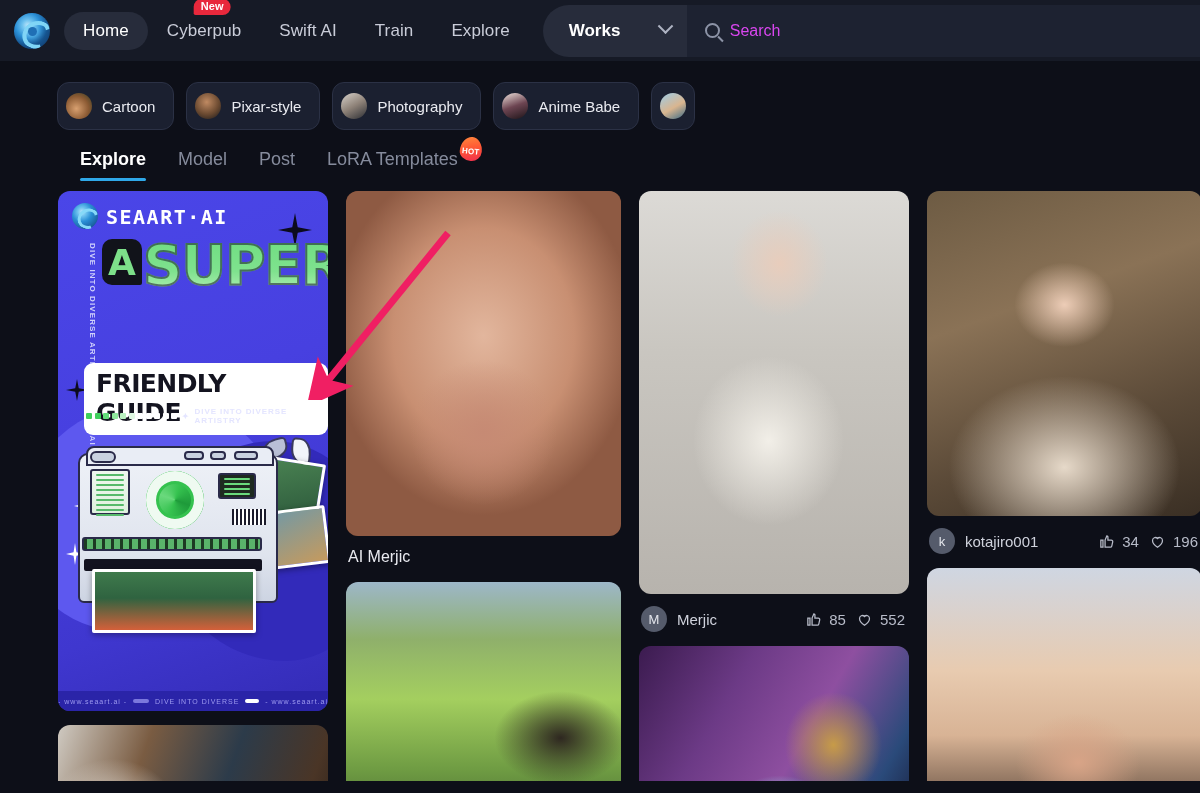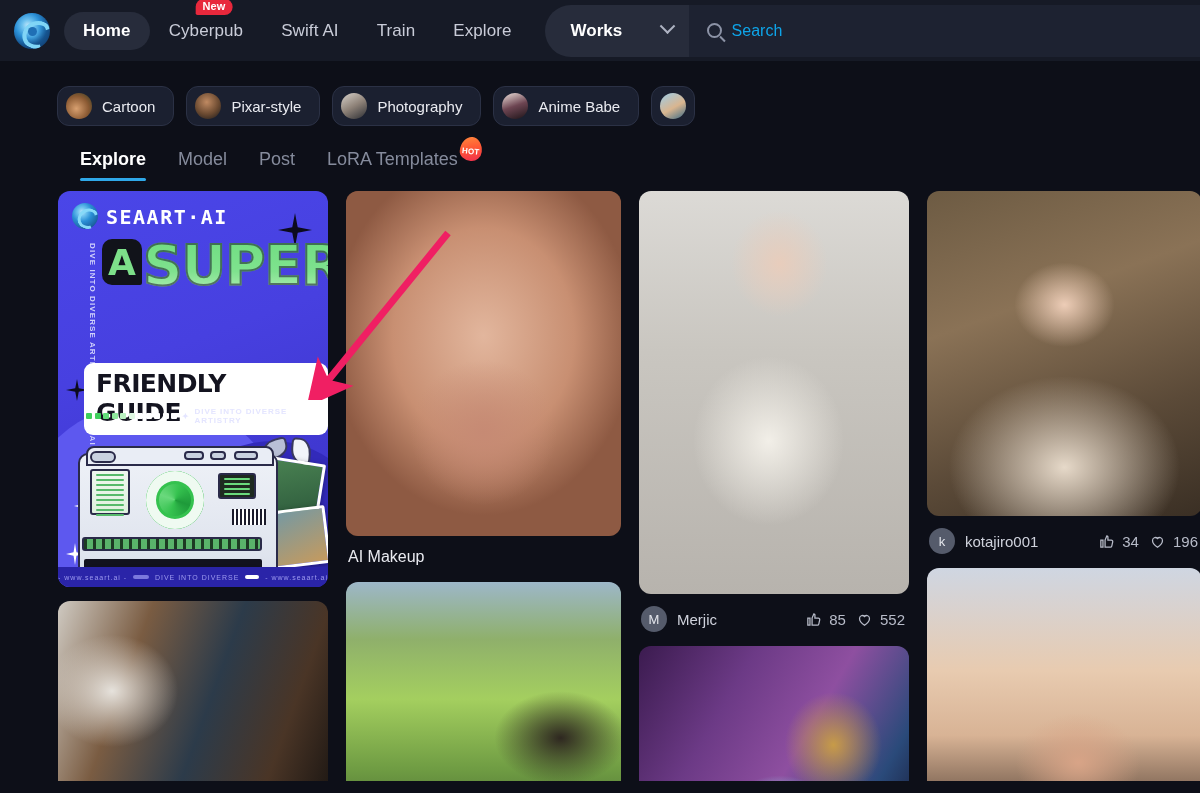--- a/index.html
+++ b/index.html
@@ -57,21 +57,21 @@
     color: #c9ccd8;
     padding: 9px 19px;
     border-radius: 22px;
     white-space: nowrap;
     cursor: pointer;
     letter-spacing: .1px;
   }
   .nav-item.active {
     background: #272c3b;
     color: #ffffff;
-    font-weight: 700;
+    font-weight: 400;
   }
   .nav-badge {
     position: absolute;
     top: -13px; left: 50%;
     transform: translateX(-28%);
     background: #e8283c;
     color: #fff;
     font-size: 11px;
     font-weight: 700;
     padding: 2px 7px 3px;
@@ -116,40 +116,40 @@
     flex: none;
   }
   .search-ico::after {
     content:"";
     position: absolute;
     right: -6px; bottom: -4px;
     width: 7px; height: 2px;
     background: #8c93a6;
     transform: rotate(45deg);
   }
-  .search-ph { font-size: 16px; color: #0ea5e9; }
+  .search-ph { font-size: 16px; color: #d946ef; }
 
   
   .chips {
     display: flex;
     align-items: center;
     gap: 12px;
     padding: 18px 0 0 57px;
     height: 72px;
     overflow: hidden;
   }
   .chip {
     display: flex;
     align-items: center;
     gap: 10px;
     background: #1b2030;
     border: 1px solid #2b3145;
     border-radius: 12px;
     padding: 7px 18px 7px 8px;
-    height: 40px;
+    height: 48px;
     cursor: pointer;
     flex: none;
   }
   .chip-av {
     width: 26px; height: 26px;
     border-radius: 50%;
     flex: none;
     background-size: cover;
   }
   .chip-label { font-size: 15px; color: #e9eaf0; white-space: nowrap; }
@@ -248,21 +248,21 @@
     display: flex; align-items: center; justify-content: center;
     flex: none;
     font-weight: 500;
   }
   .meta-name { font-size: 15px; color: #cfd2dc; flex: 1; }
   .stat { display: flex; align-items: center; gap: 7px; color: #b7bbc8; font-size: 15px; }
   .ico-like, .ico-heart { width: 17px; height: 17px; flex: none; display:block; }
 
   
   .banner {
-    height: 396px;
+    height: 520px;
     border-radius: 12px;
     position: relative;
     overflow: hidden;
     background: linear-gradient(160deg,#4a46e8 0%, #4740e0 40%, #3f37cf 75%, #332bb5 100%);
   }
   .banner .blob1 {
     position: absolute; left: -40px; top: 210px;
     width: 260px; height: 230px;
     background: #5d58ef;
     border-radius: 52% 48% 60% 40% / 55% 45% 55% 45%;
@@ -664,21 +664,21 @@
         <span class="ph ph-butterfly"></span>
       </div>
     </div>
   </div>
 
   <div class="col wide">
     <div class="card">
       <div class="card-img">
         <span class="ph ph-face1"></span>
       </div>
-      <div class="card-title">AI Makeup</div>
+      <div class="card-title">AI Merjic</div>
     </div>
 
     <div class="card">
       <div class="card-img">
         <span class="ph ph-forest"></span>
       </div>
     </div>
   </div>
 
   <div class="col">

